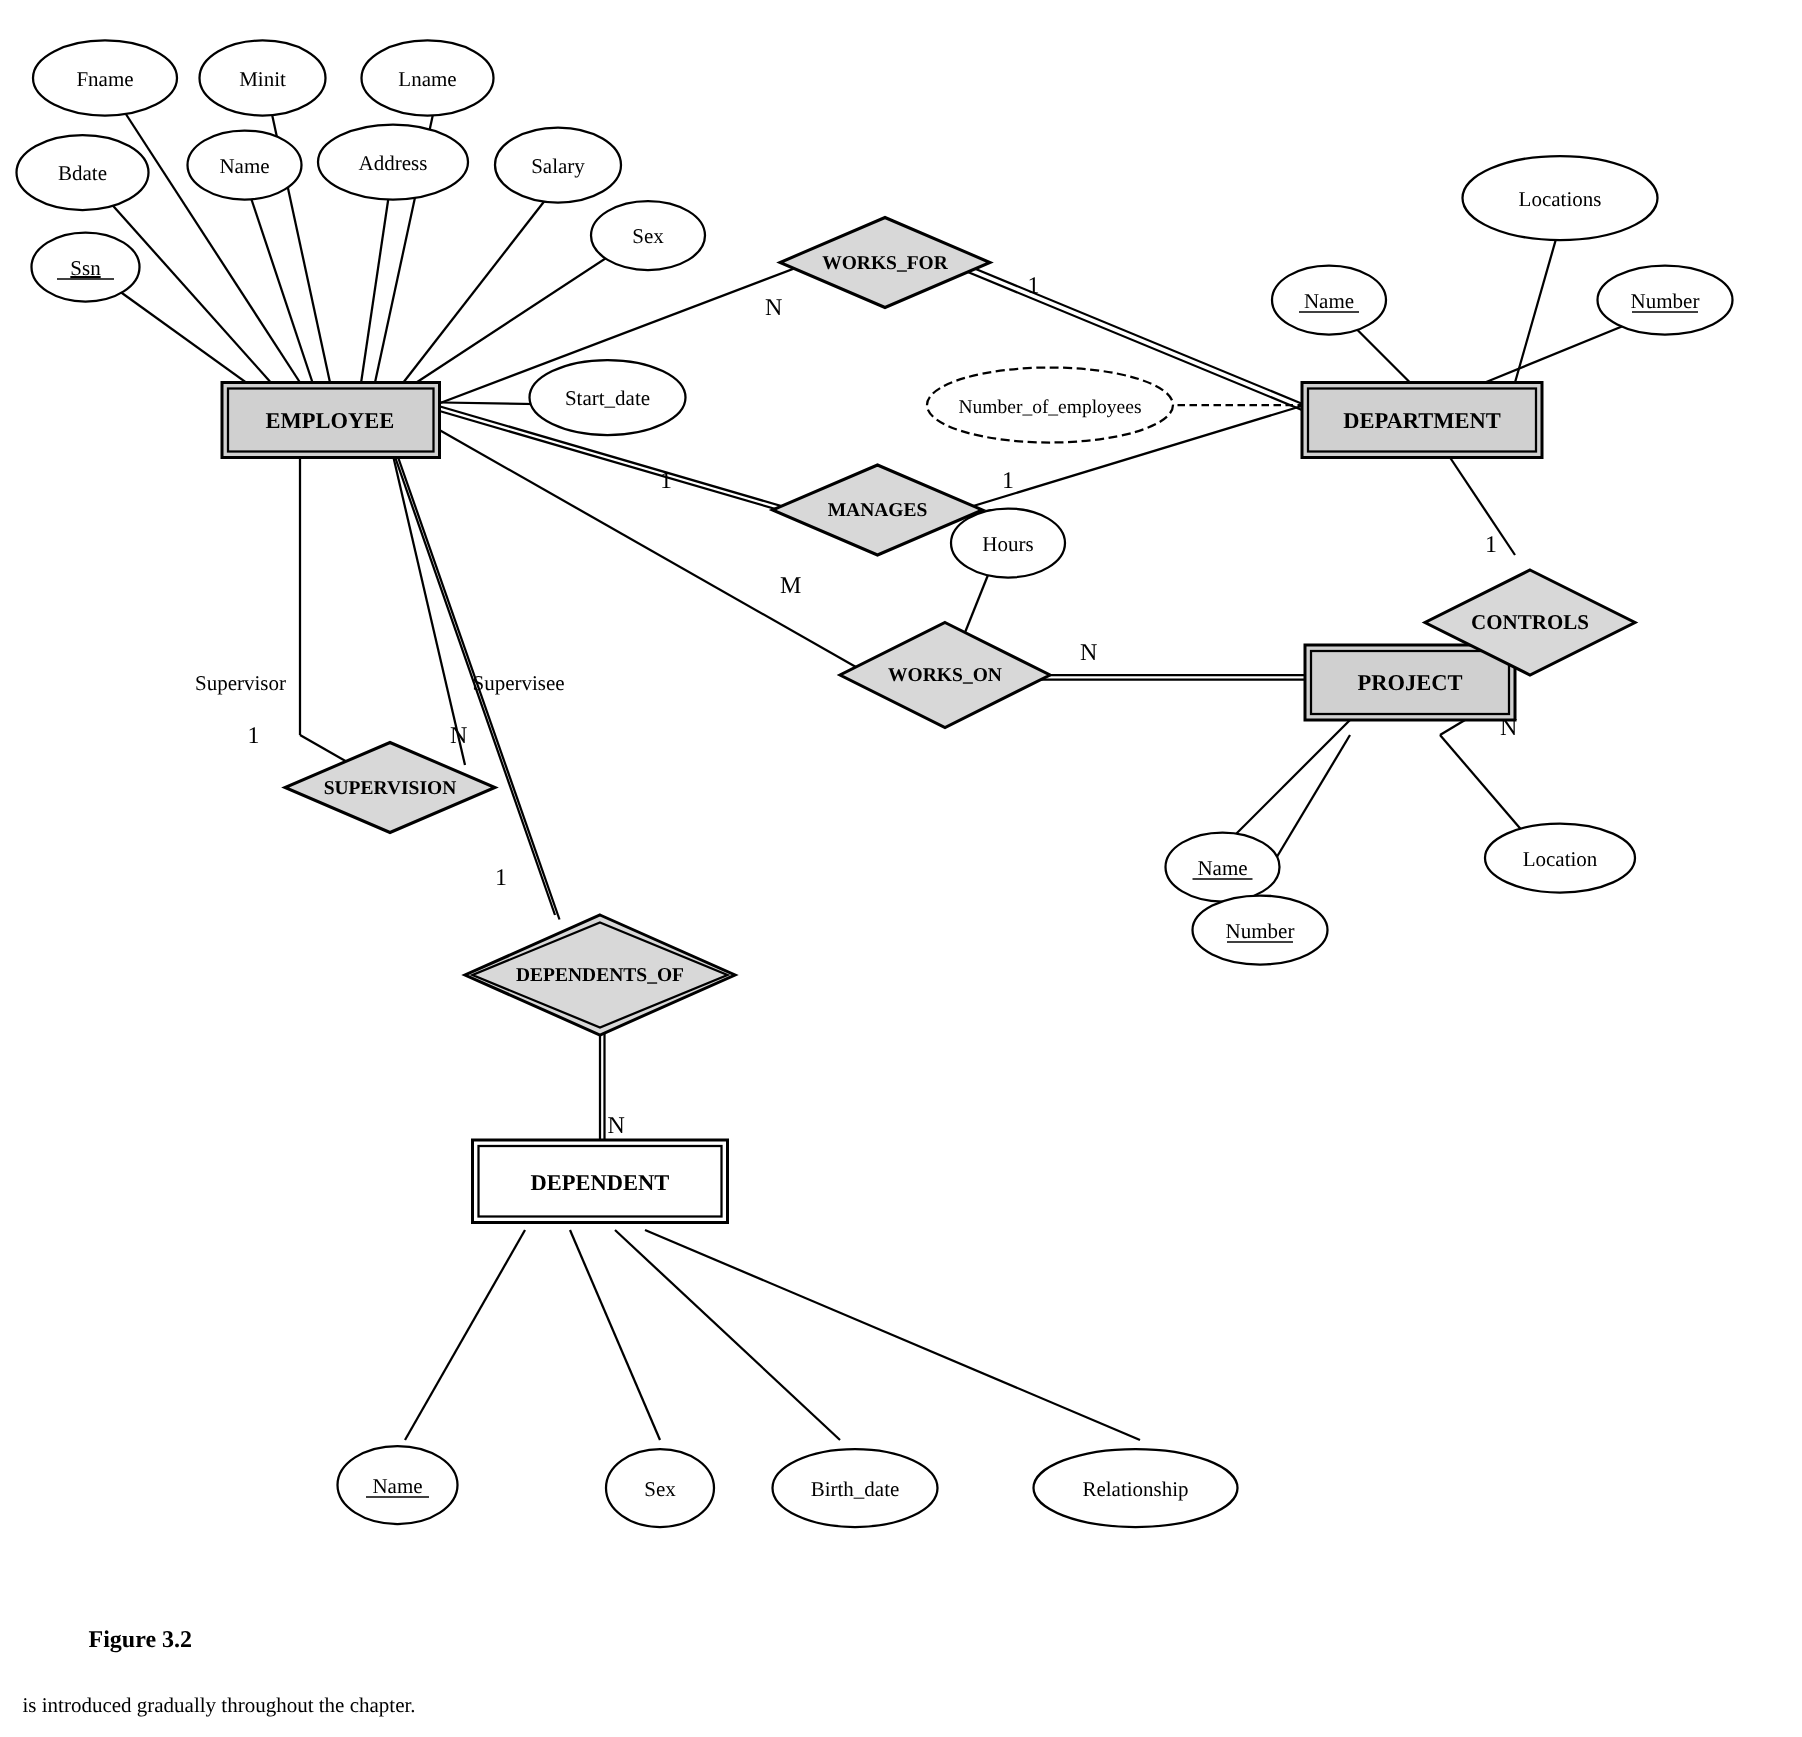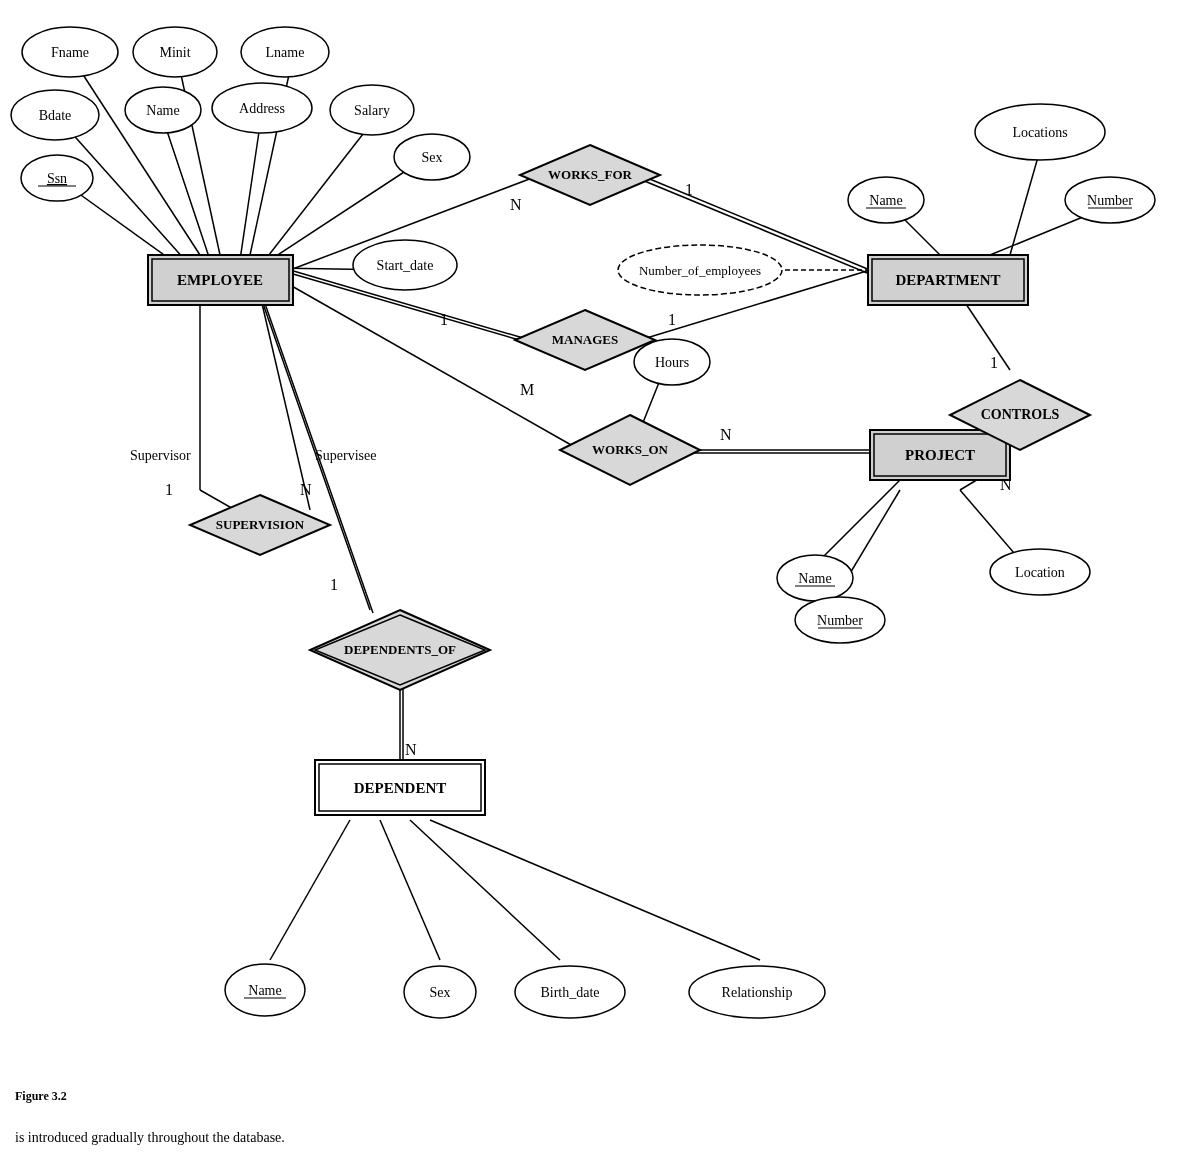--- a/index.html
+++ b/index.html
@@ -22,21 +22,22 @@
       position: absolute;
       bottom: 0;
       left: 20px;
       width: 700px;
       font-size: 14px;
       line-height: 1.5;
     }
 
     .caption-title {
       font-weight: bold;
-      font-size: 12px;
+      font-size: 16px;
+      margin-left: 44px;
     }
   </style>
 </head>
 <body>
 
 <div id="diagram-container">
   <svg id="er-diagram" xmlns="http://www.w3.org/2000/svg">
 
     <line x1="290" y1="270" x2="540" y2="175" stroke="#000" stroke-width="1.5"></line>
 
@@ -249,14 +250,14 @@
 
     <ellipse cx="757" cy="992" rx="68" ry="26" fill="#fff" stroke="#000" stroke-width="1.5"></ellipse>
     <text x="757" y="997" text-anchor="middle" font-family="Times New Roman" font-size="14">Relationship</text>
 
   </svg>
 </div>
 
 <div class="caption" style="position:absolute; bottom:10px; left:15px;">
   <span class="caption-title">Figure 3.2</span><br>
   <br>
-  <span>is introduced gradually throughout the database.</span>
+  <span>is introduced gradually throughout the chapter.</span>
 </div>
 
 </body></html>

